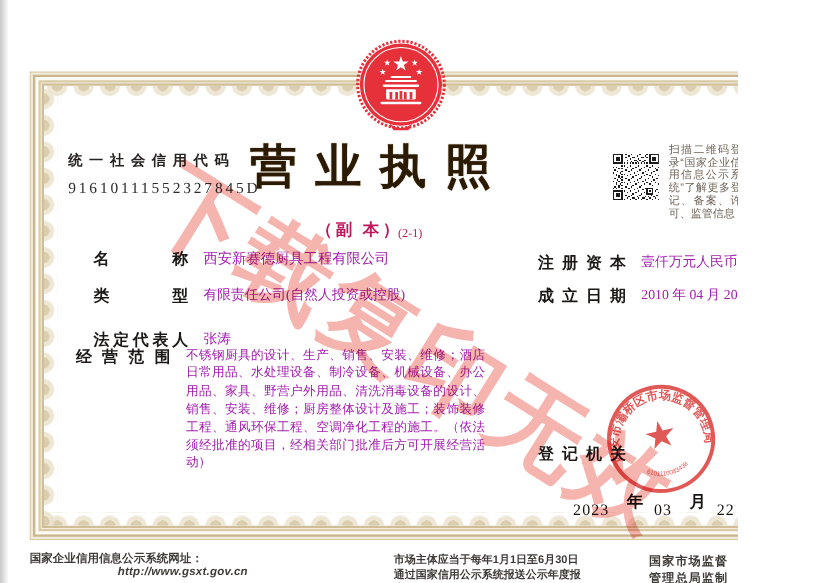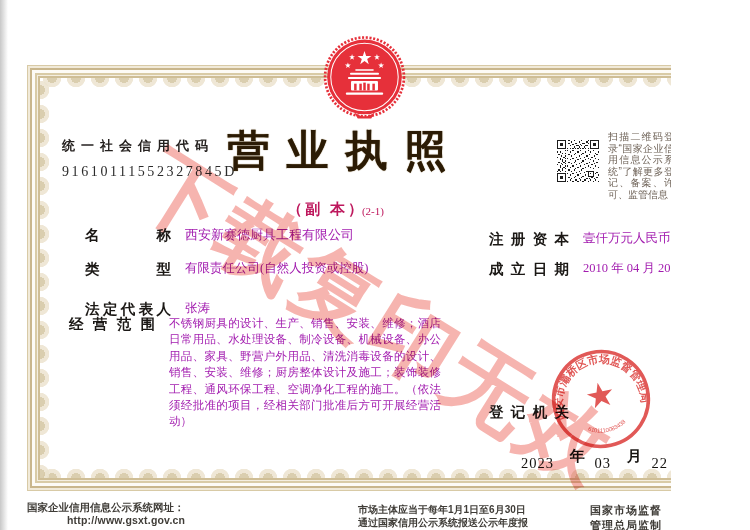--- a/index.html
+++ b/index.html
@@ -75,21 +75,21 @@
   
   .watermark { position:absolute; left:178px; top:126px; z-index:6; white-space:nowrap;
                transform:rotate(32deg); transform-origin:0 0;
                font-family:"Liberation Sans", sans-serif; font-weight:bold;
                font-size:86px; letter-spacing:4px; color:rgba(238,118,110,.55);
                mix-blend-mode:multiply; pointer-events:none; }
 
   
   .f-left { position:absolute; left:27px; top:501px; z-index:2;
             font-family:"Liberation Sans", sans-serif; font-size:10.5px; font-weight:bold; color:#3f3c37; }
-  .f-left .url { display:block; margin-left:40px; margin-top:-1px; letter-spacing:.2px; }
+  .f-left .url { display:block; margin-left:80px; margin-top:-1px; letter-spacing:.2px;font-style:italic; }
   .f-mid { position:absolute; left:358px; top:503px; width:172px; z-index:2;
            font-family:"Liberation Sans", sans-serif; font-size:10px; line-height:13px;
            font-weight:bold; color:#3f3c37; }
   .f-right { position:absolute; left:590px; top:503px; z-index:2;
              font-family:"Liberation Sans", sans-serif; font-size:11px; font-weight:bold;
              letter-spacing:1px; color:#3f3c37; }
 </style>
 </head>
 <body>
 

